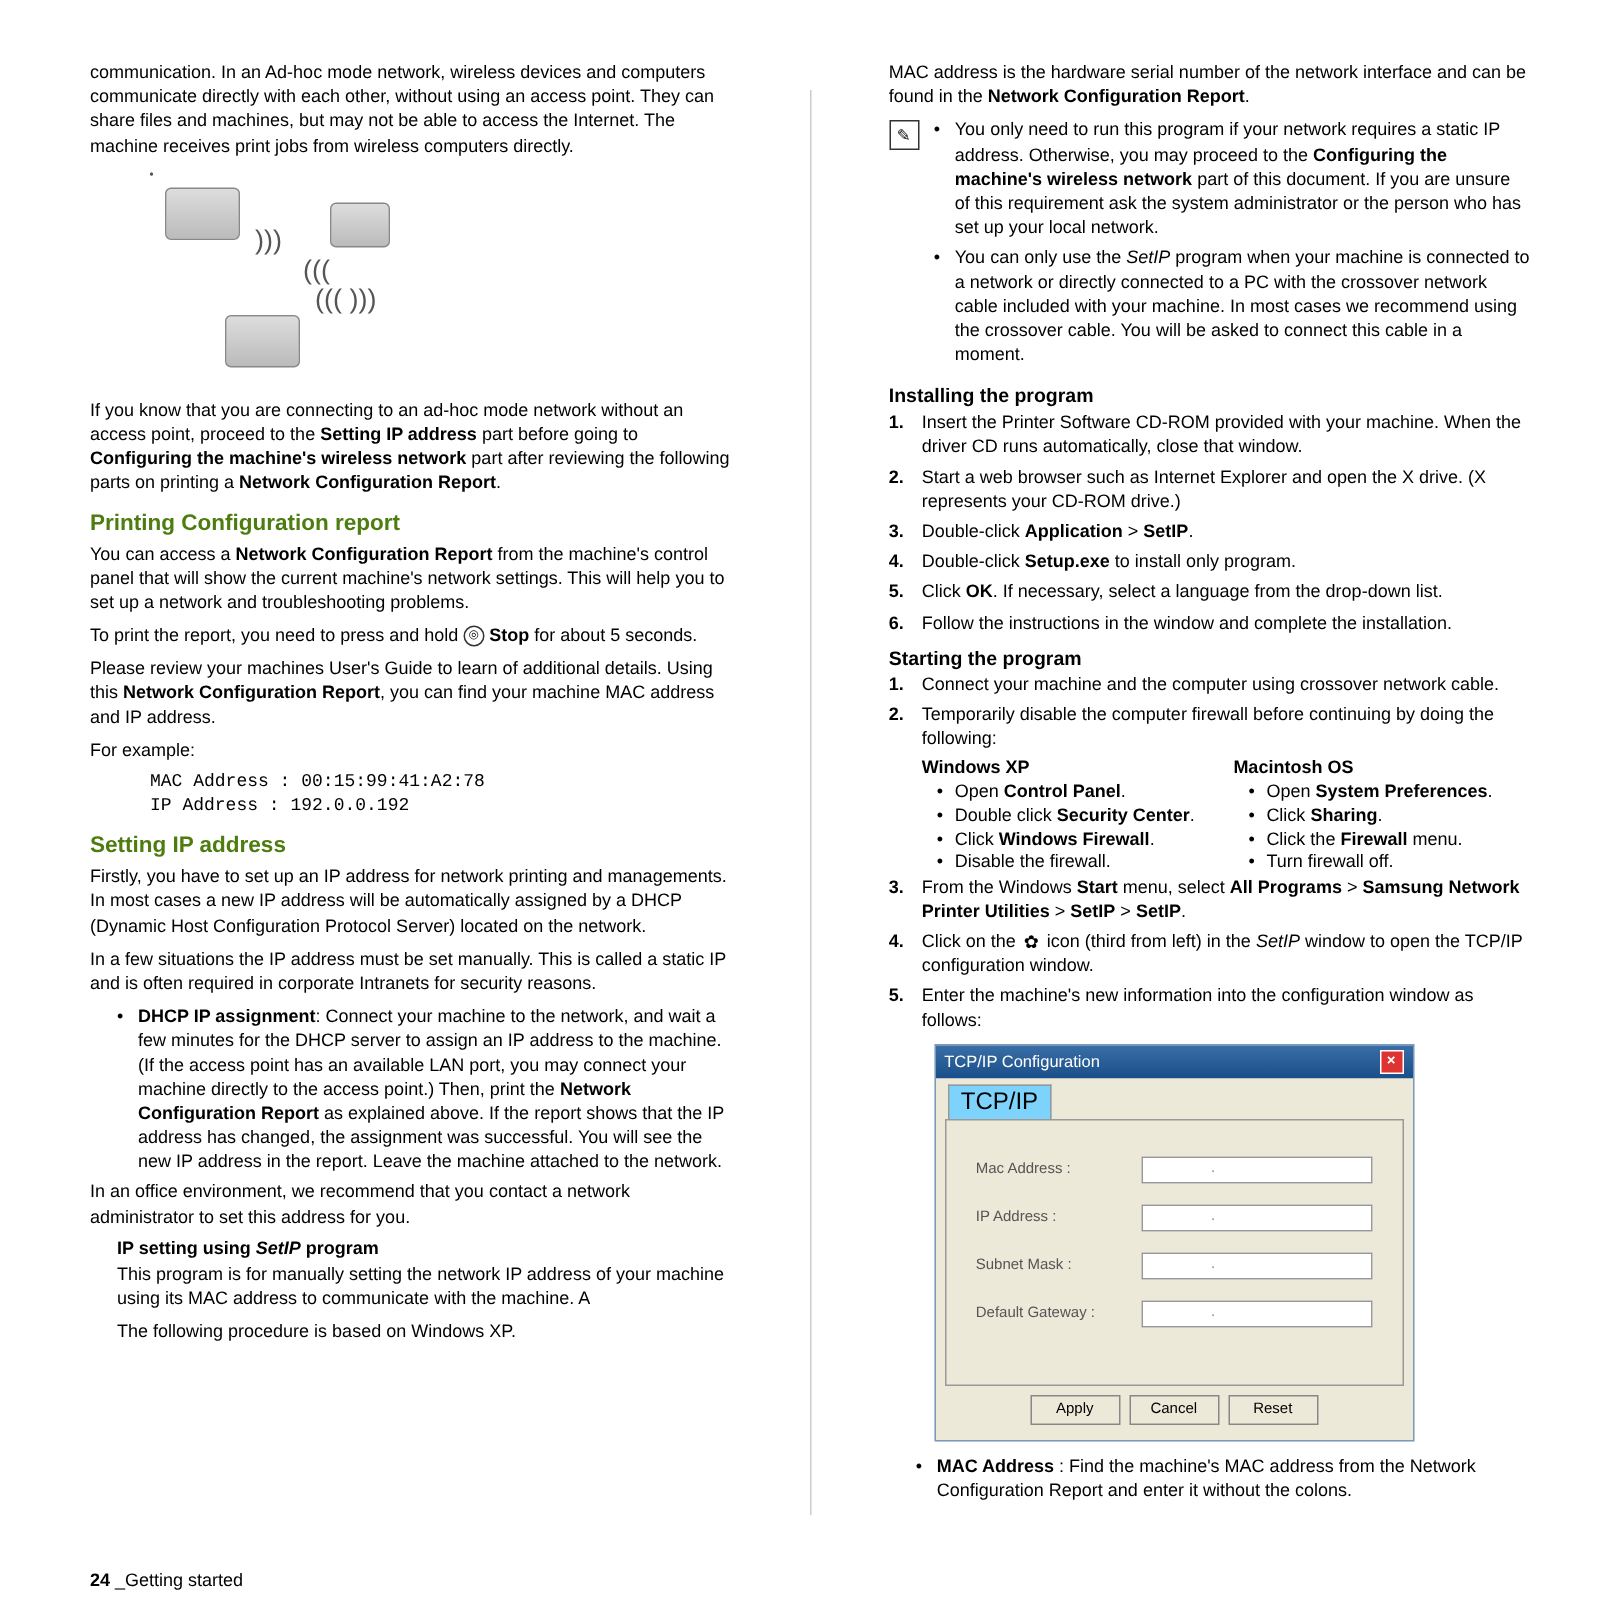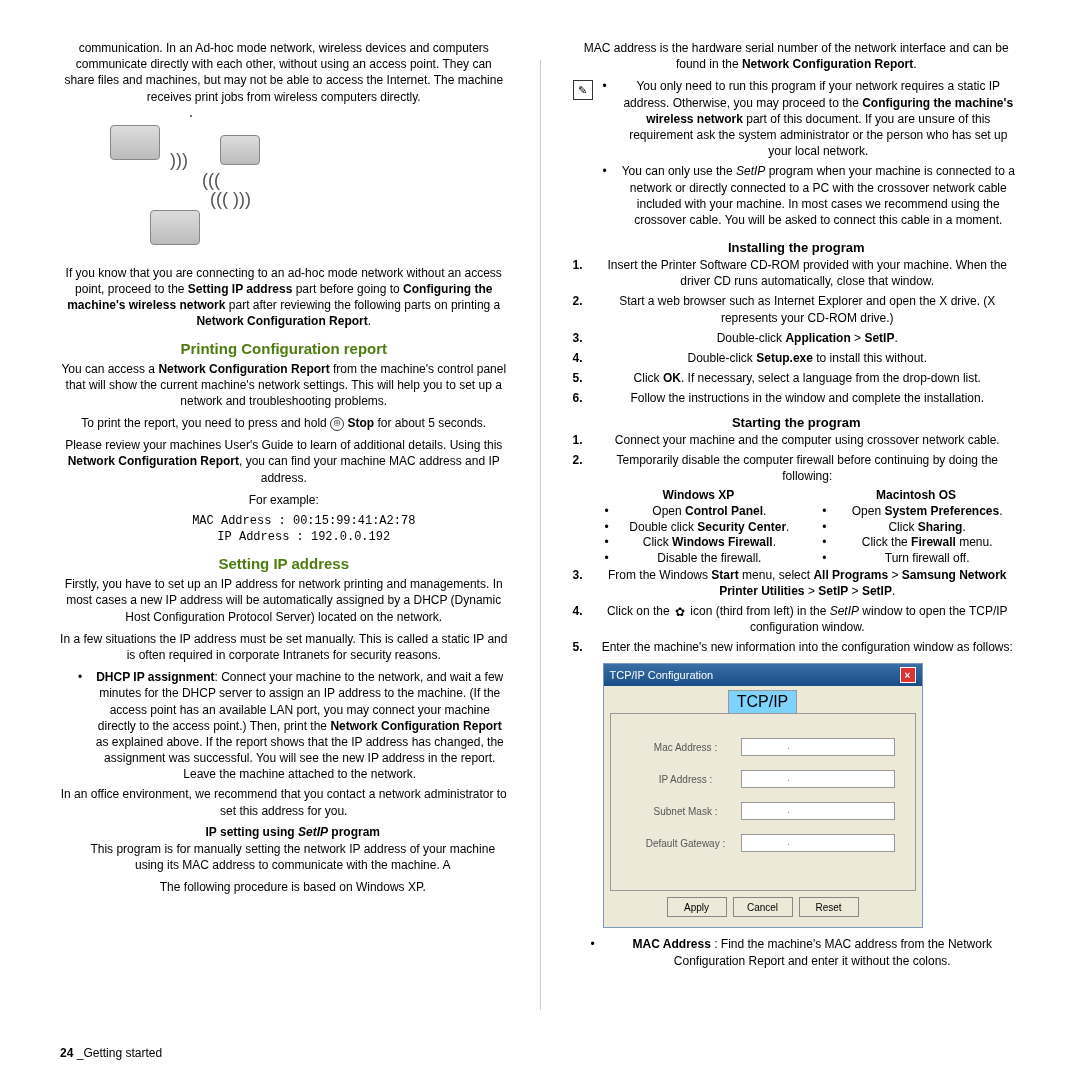--- a/index.html
+++ b/index.html
@@ -6,21 +6,21 @@
   body {
     width: 1080px;
     height: 1080px;
     background: #fff;
     font-family: Arial, Helvetica, sans-serif;
     font-size: 12px;
     color: #000;
     padding: 40px 60px 20px 60px;
     position: relative;
   }
-  .columns { display: flex; gap: 32px; height: 970px; text-align: center; }
+  .columns { display: flex; gap: 52px; height: 970px; }
   .col { flex: 1; position: relative; }
   .divider { width: 1px; background: #ccc; align-self: stretch; margin-top: 20px; }
   p { line-height: 1.35; margin-bottom: 6px; }
   .h2 { font-size: 15px; font-weight: bold; color: #4d7c0f; margin: 10px 0 4px 0; }
   .h3 { font-size: 13px; font-weight: bold; margin: 8px 0 2px 0; }
   .h4 { font-size: 12px; font-weight: bold; margin: 4px 0 2px 18px; }
   b { font-weight: bold; }
   i { font-style: italic; }
   .adhoc-img { width: 180px; height: 140px; margin: 10px 0 10px 40px; position: relative; }
   .adhoc-img::before, .adhoc-img::after {
@@ -124,21 +124,21 @@
         <li><span>You only need to run this program if your network requires a static IP address. Otherwise, you may proceed to the </span><b>Configuring the machine's wireless network</b><span> part of this document. If you are unsure of this requirement ask the system administrator or the person who has set up your local network.</span></li>
         <li><span>You can only use the </span><i>SetIP</i><span> program when your machine is connected to a network or directly connected to a PC with the crossover network cable included with your machine.  In most cases we recommend using the crossover cable. You will be asked to connect this cable in a moment.</span></li>
       </ul>
     </div>
 
     <div class="h3">Installing the program</div>
     <ol class="num">
       <li>Insert the Printer Software CD-ROM provided with your machine. When the driver CD runs automatically, close that window.</li>
       <li>Start a web browser such as Internet Explorer and open the X drive. (X represents your CD-ROM drive.)</li>
       <li><span>Double-click </span><b>Application</b><span> &gt; </span><b>SetIP</b><span>.</span></li>
-      <li><span>Double-click </span><b>Setup.exe</b><span> to install this without.</span></li>
+      <li><span>Double-click </span><b>Setup.exe</b><span> to install only program.</span></li>
       <li><span>Click </span><b>OK</b><span>. If necessary, select a language from the drop-down list.</span></li>
       <li>Follow the instructions in the window and complete the installation.</li>
     </ol>
 
     <div class="h3">Starting the program</div>
     <ol class="num">
       <li>Connect your machine and the computer using crossover network cable.</li>
       <li>Temporarily disable the computer firewall before continuing by doing the following:</li>
     </ol>
     <div class="two-col-sub">

